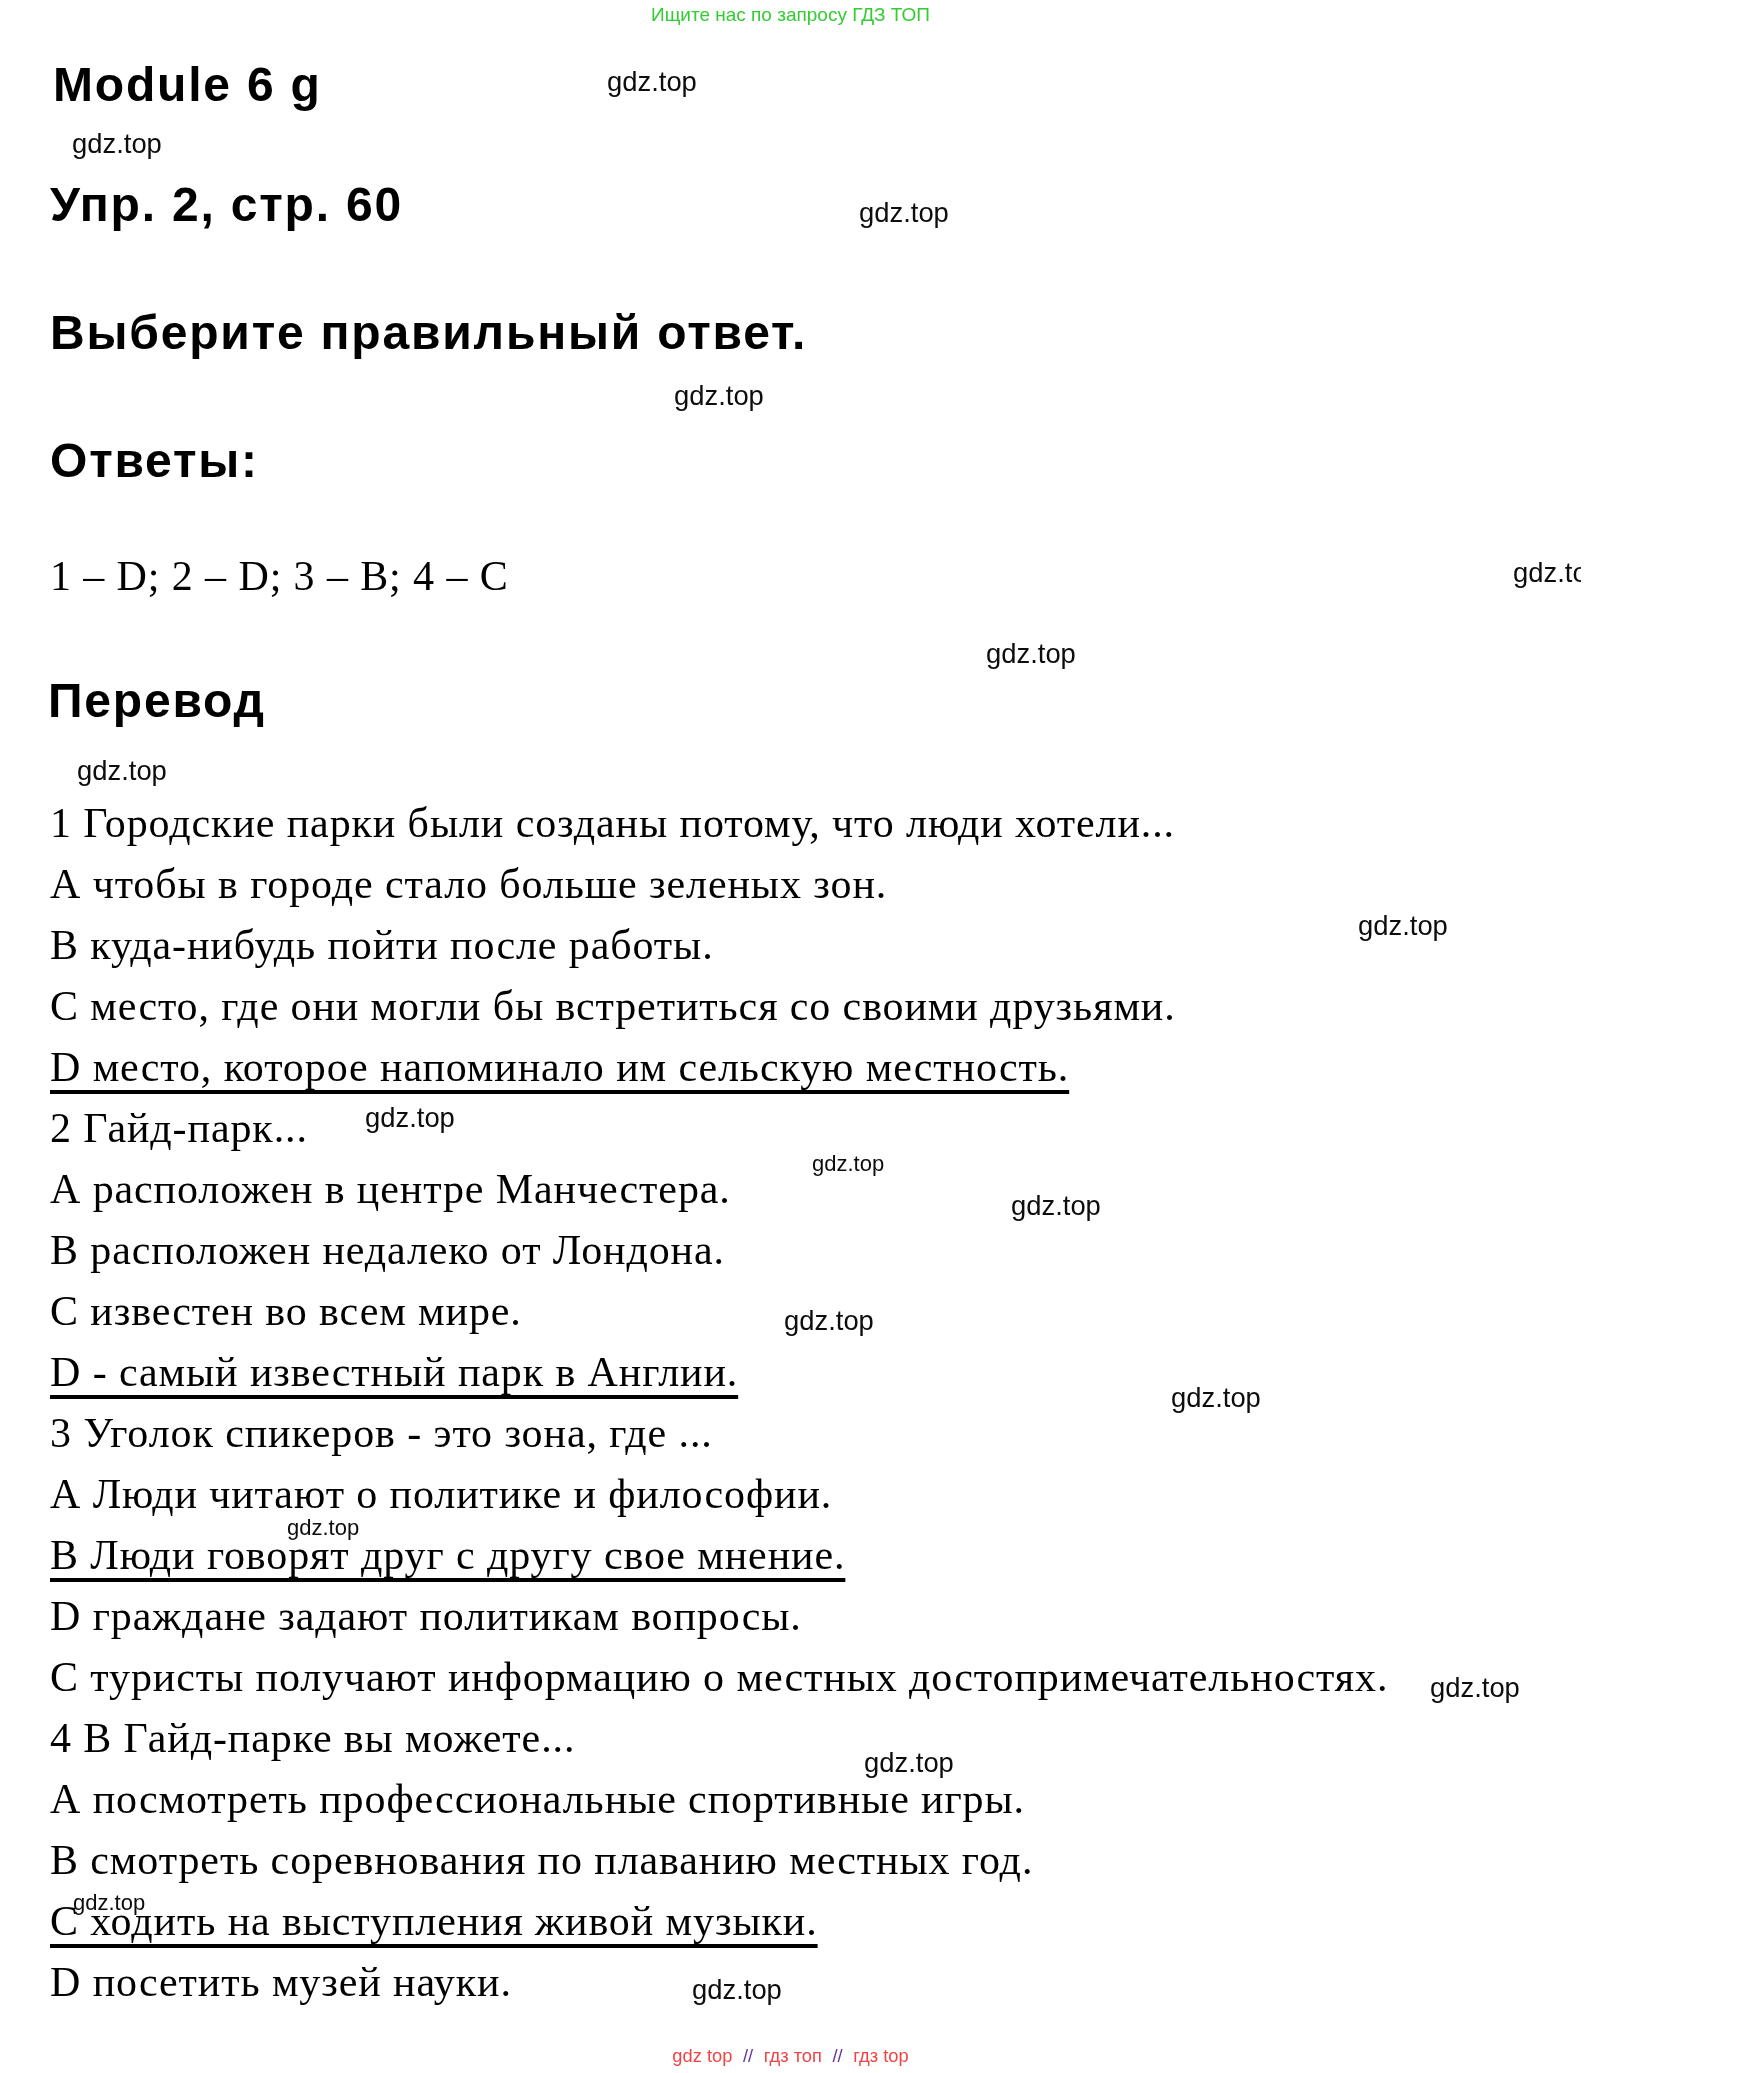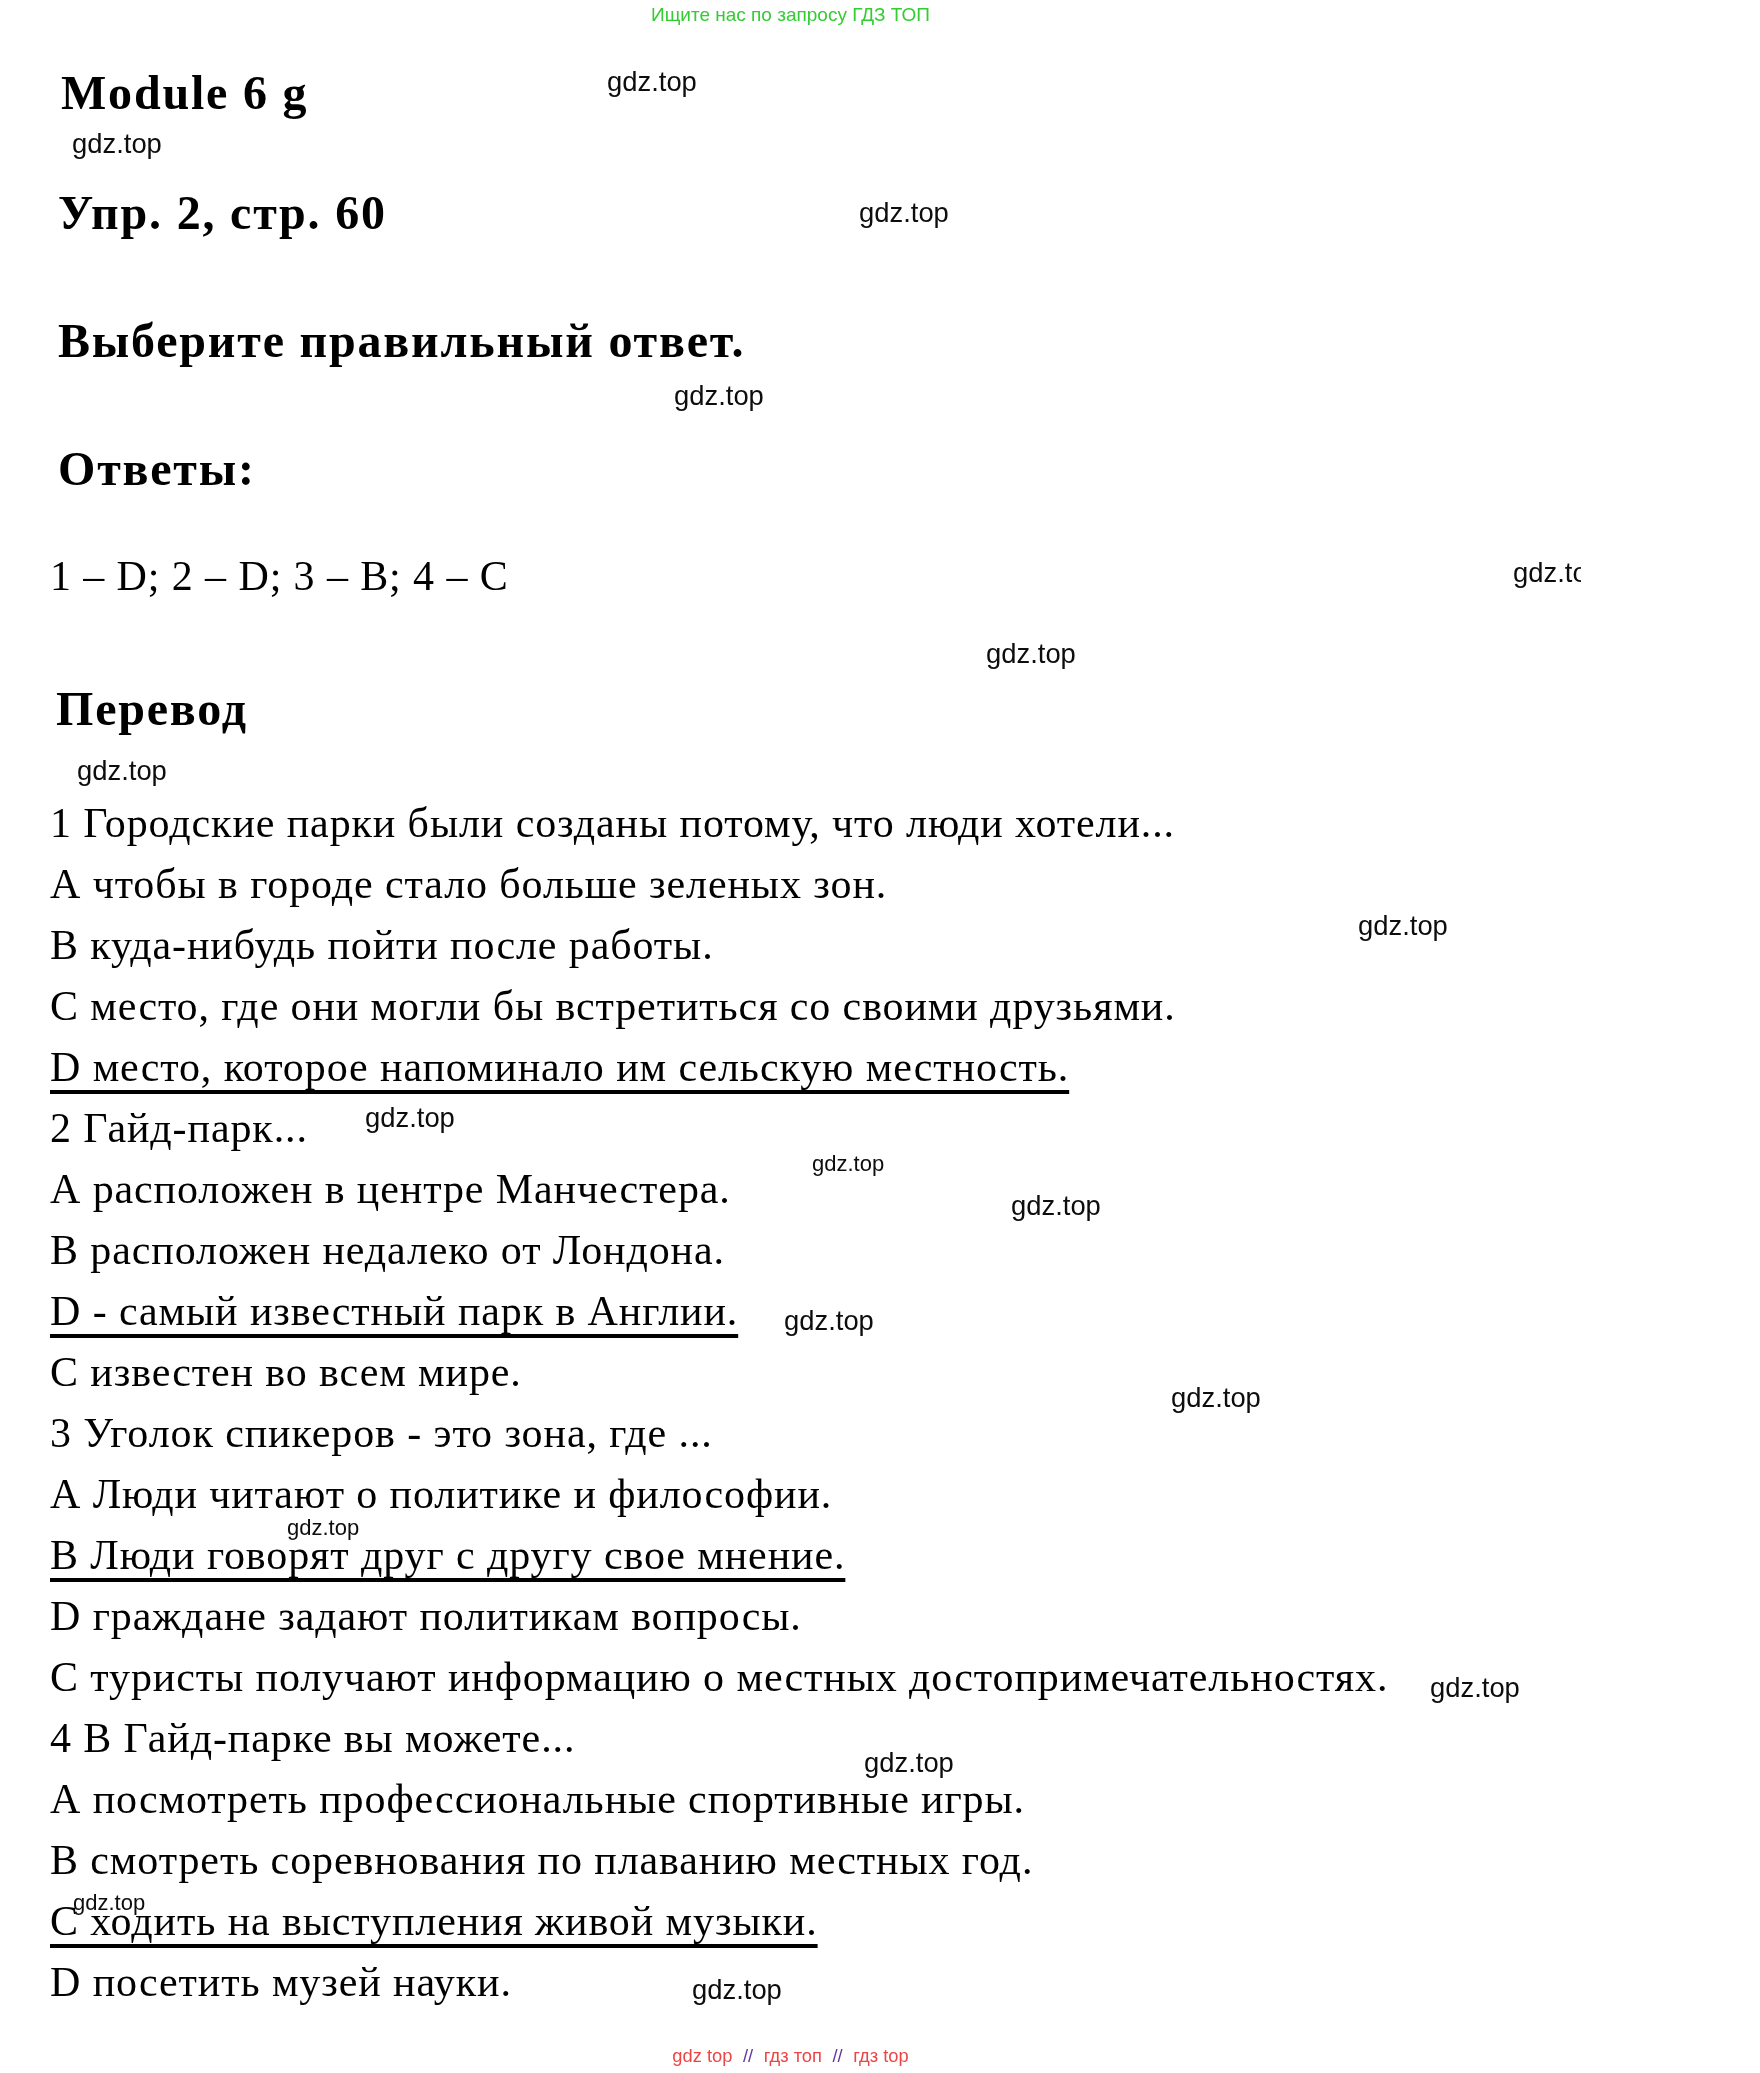--- a/index.html
+++ b/index.html
@@ -11,22 +11,22 @@
     overflow: hidden;
     color:#000;
   }
   .banner {
     position:absolute; left:0; right:0; top:3.7px;
     text-align:center;
     font-family:"Liberation Sans","DejaVu Sans",sans-serif;
     font-size:19px; color:#33cc33;
   }
   .h {
-    position:absolute; margin:8px;
-    font-family:Liberation Serif, serif;
+    position:absolute; margin:0;
+    font-family:Liberation Sans, sans-serif;
     font-weight:bold; font-size:48px; letter-spacing:1.8px;
     white-space:nowrap;
   }
   .module      { left:53px; top:57px;  }
   .exercise    { left:50px; top:177px; }
   .instruction { left:50px; top:305px; }
   .answers-h   { left:50px; top:433px; }
   .answers-line {
     position:absolute; left:50px; top:552px;
     font-family:"Liberation Serif","DejaVu Serif",serif;
@@ -75,22 +75,22 @@
 
   <div class="lines">
     <div class="line">1 Городские парки были созданы потому, что люди хотели...</div>
     <div class="line">А чтобы в городе стало больше зеленых зон.</div>
     <div class="line">В куда-нибудь пойти после работы.</div>
     <div class="line">С место, где они могли бы встретиться со своими друзьями.</div>
     <div class="line u">D место, которое напоминало им сельскую местность.</div>
     <div class="line">2 Гайд-парк...</div>
     <div class="line">А расположен в центре Манчестера.</div>
     <div class="line">В расположен недалеко от Лондона.</div>
+    <div class="line">С известен во всем мире.</div>
     <div class="line u">D - самый известный парк в Англии.</div>
-    <div class="line">С известен во всем мире.</div>
     <div class="line">3 Уголок спикеров - это зона, где ...</div>
     <div class="line">А Люди читают о политике и философии.</div>
     <div class="line u">В Люди говорят друг с другу свое мнение.</div>
     <div class="line">D граждане задают политикам вопросы.</div>
     <div class="line">С туристы получают информацию о местных достопримечательностях.</div>
     <div class="line">4 В Гайд-парке вы можете...</div>
     <div class="line">А посмотреть профессиональные спортивные игры.</div>
     <div class="line">В смотреть соревнования по плаванию местных год.</div>
     <div class="line u">С ходить на выступления живой музыки.</div>
     <div class="line">D посетить музей науки.</div>

